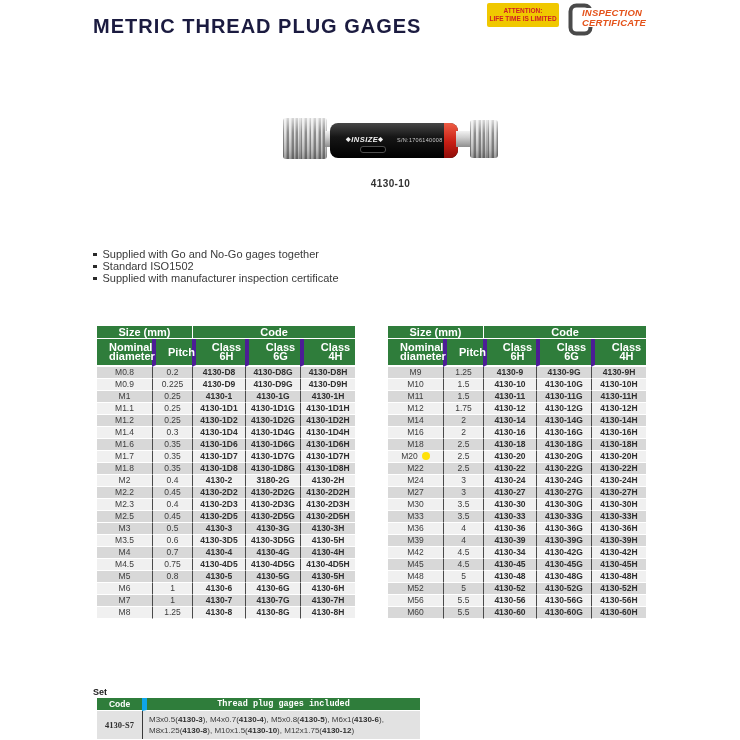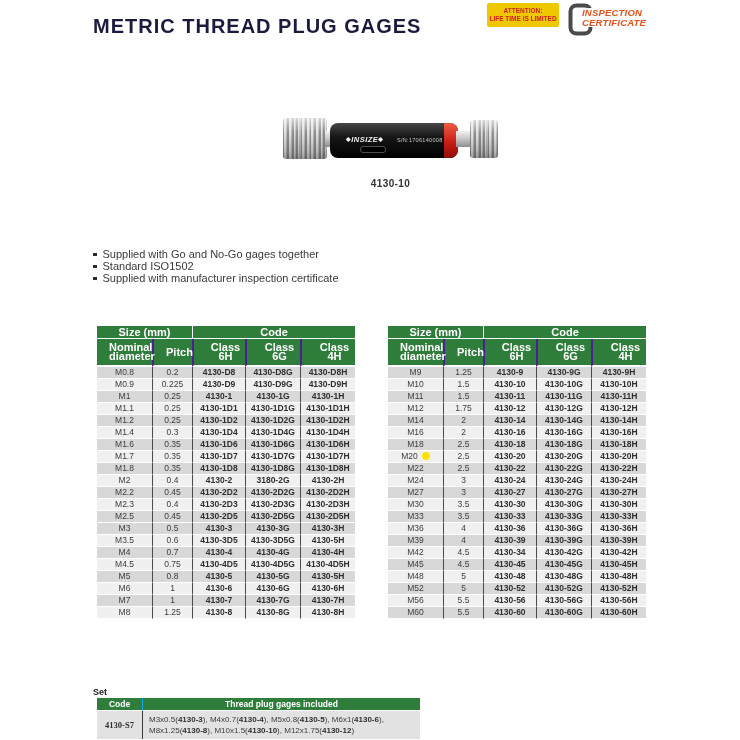--- a/index.html
+++ b/index.html
@@ -61,39 +61,39 @@
   .spec.right{left:388px;top:326px;}
   .spec col.c1{width:55px;}
   .spec col.c2{width:40px;}
   .spec col.c3{width:53px;}
   .spec col.c4{width:55px;}
   .spec col.c5{width:55px;}
   .spec th{background:#2f7d3b;color:#fff;font-weight:bold;font-size:11px;padding:0;text-align:center;}
   .spec .grp th{height:12px;border-bottom:1px solid #fff;}
   .spec .grp th.code-grp{border-left:1px solid #fff;}
   .spec .sub th{height:26px;line-height:9px;border-bottom:2px solid #fff;padding-left:12px;}
-  .spec .sub th + th{border-left:2px solid #4c1d95;}
+  .spec .sub th + th{border-left:4px solid #4c1d95;}
   .spec td{height:11px;font-size:8.5px;text-align:center;padding:0;color:#3c3c3c;
            border-bottom:1px solid #fff;line-height:11px;}
   .spec td + td{border-left:1px solid #4a4a4a;}
   .spec tr.odd td{background:#d8d8d8;}
   .spec tr.even td{background:#f0f0f0;}
   .spec td.code{font-weight:bold;color:#2f2f2f;}
   .dot{display:inline-block;width:8px;height:8px;background:#ffe10a;border-radius:50%;
        margin-left:4px;vertical-align:-1px;}
 
   
   .set-label{position:absolute;left:93px;top:687px;font-size:9px;font-weight:bold;color:#1a1a1a;}
   .set-table{position:absolute;left:97px;top:698px;border-collapse:separate;border-spacing:0;
              table-layout:fixed;width:323px;}
   .set-table col.s1{width:45px;}
   .set-table col.s2{width:278px;}
   .set-table th{background:#2f7d3b;color:#fff;font-weight:bold;font-size:8.5px;height:12px;
                 padding:0;text-align:center;border-bottom:1px solid #fff;}
-  .set-table th + th{border-left:1px solid #0ea5e9;}
+  .set-table th + th{border-left:5px solid #0ea5e9;font-family:Liberation Mono, monospace;}
   .set-table td{background:#e2e2e2;height:26px;font-size:8px;color:#3c3c3c;padding:1px 6px;}
   .set-table td.setcode{font-weight:bold;font-size:8.5px;text-align:center;color:#2f2f2f;padding:0;font-family:Liberation Serif, serif;}
   .set-table td + td{border-left:1px solid #3a3a3a;}
   .set-table td.desc{line-height:11px;text-align:left;}
   .set-table td.desc b{color:#2f2f2f;}
 </style>
 </head>
 <body>
 
 <div class="page">

